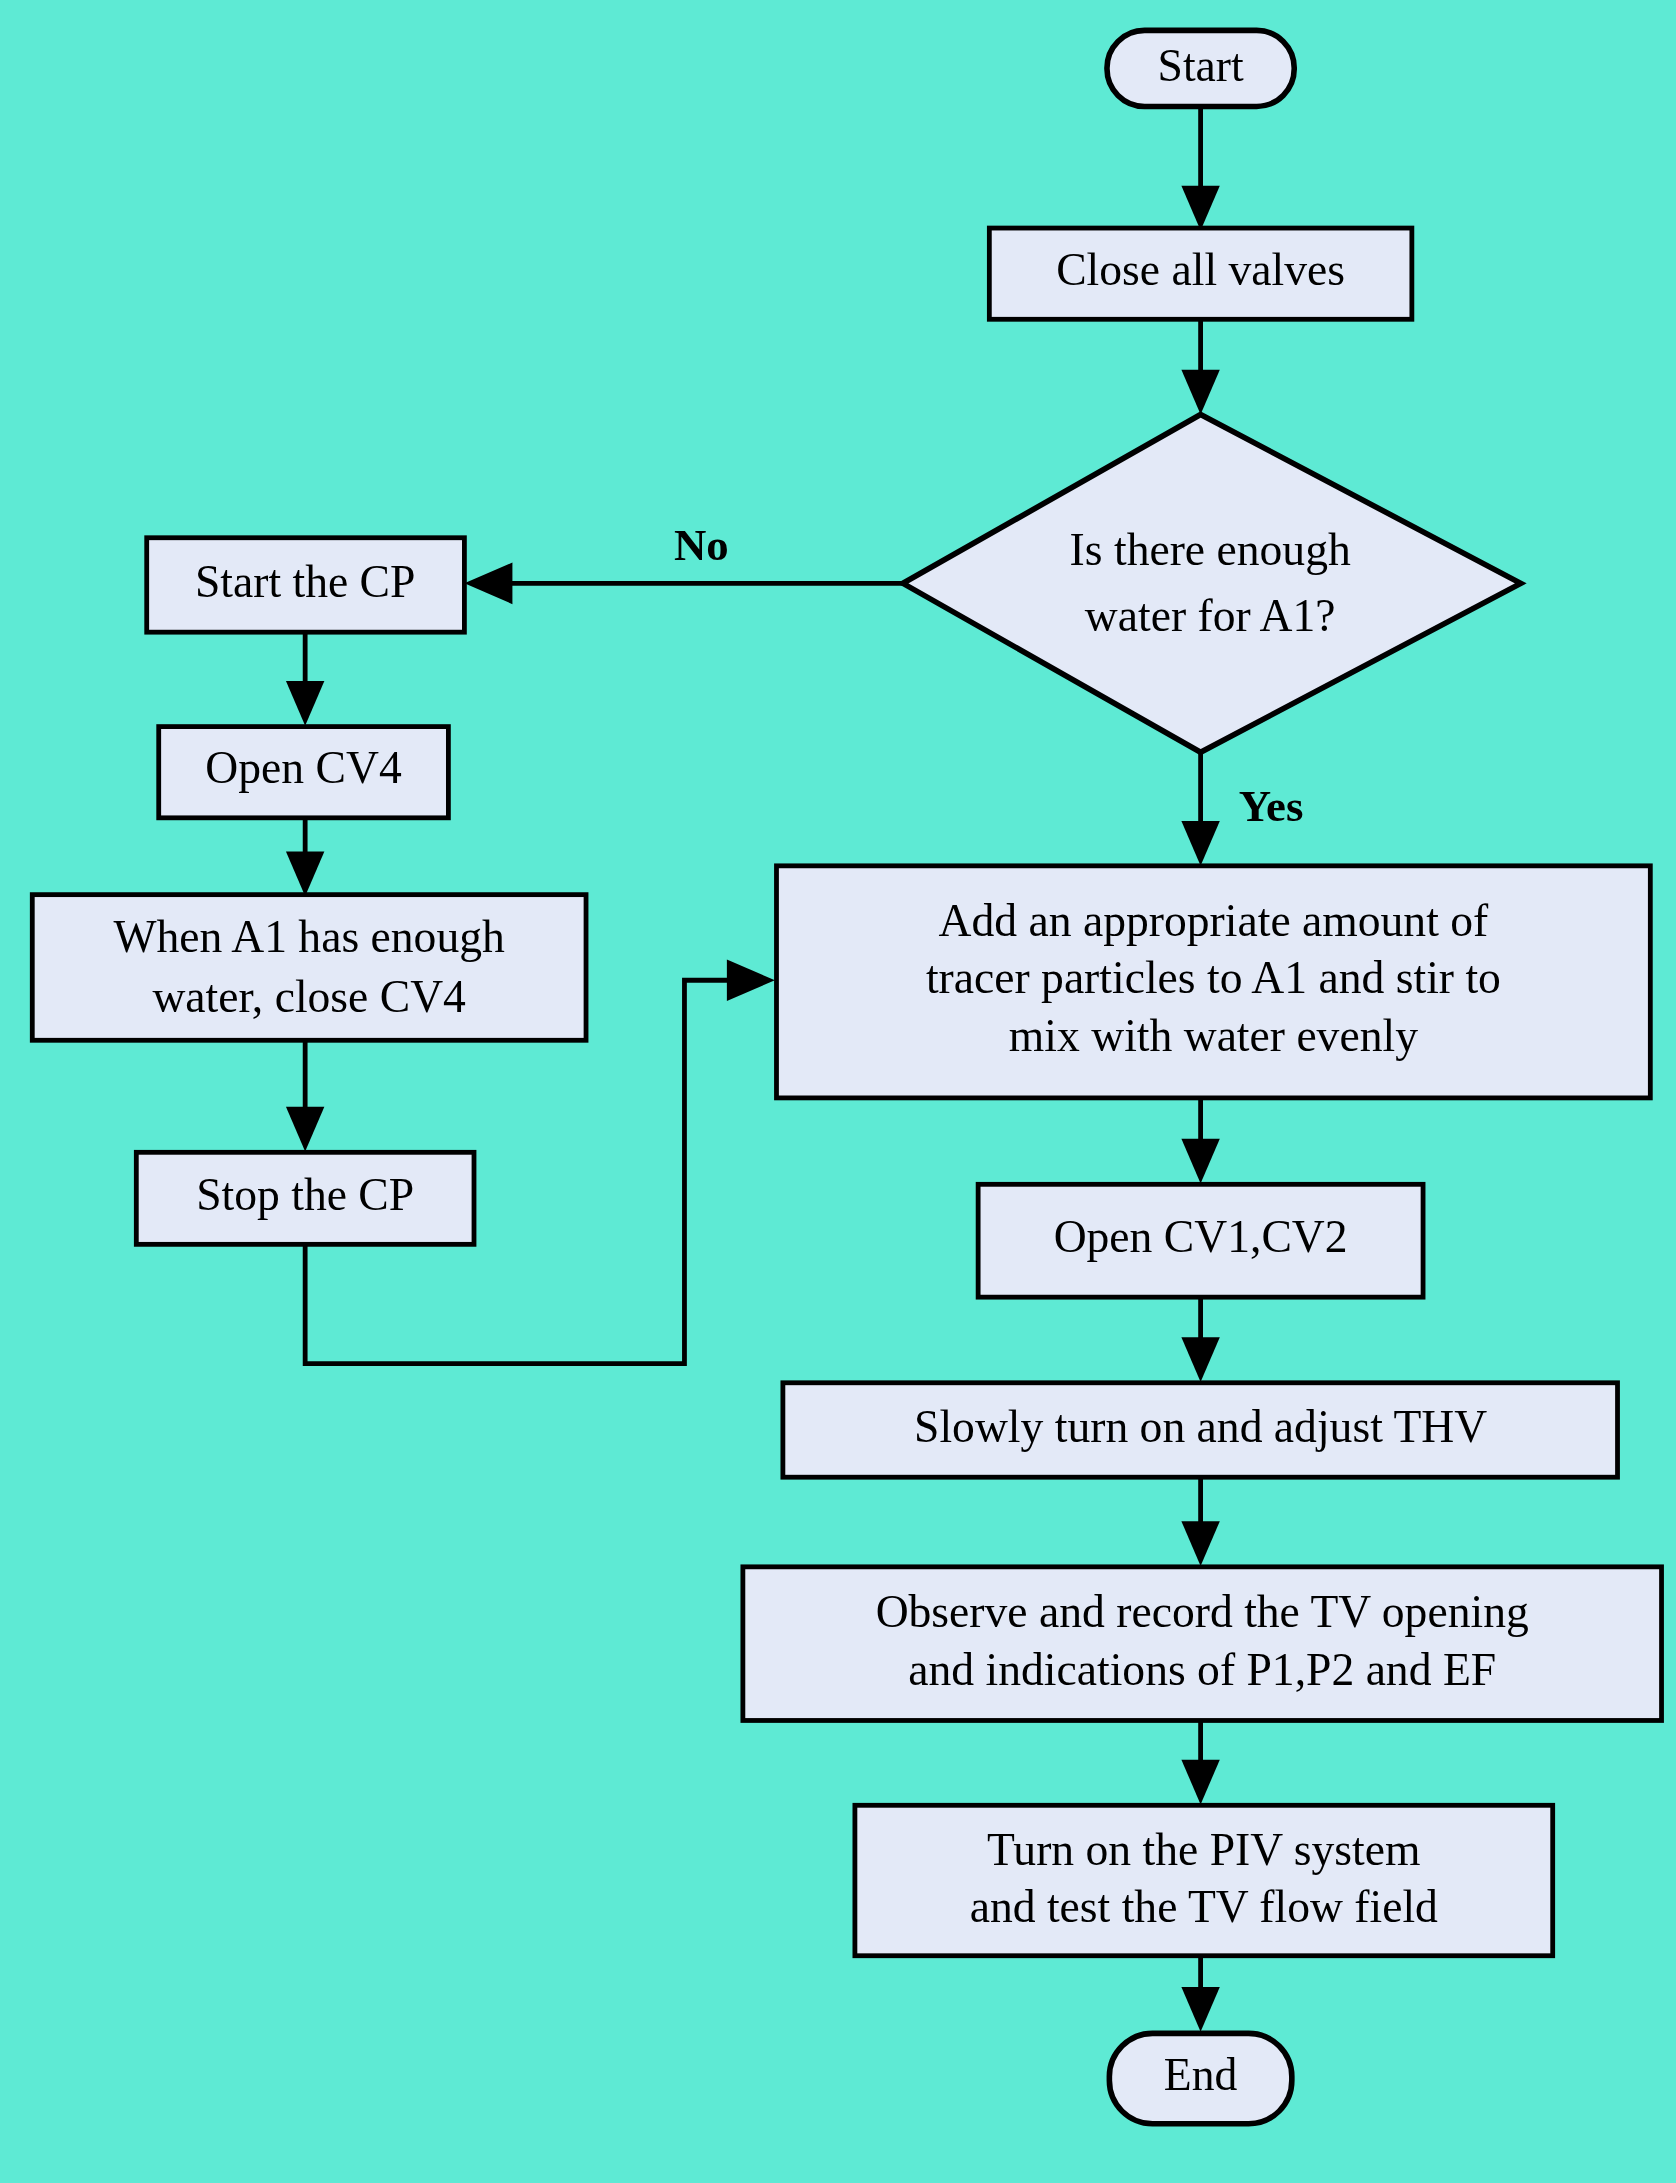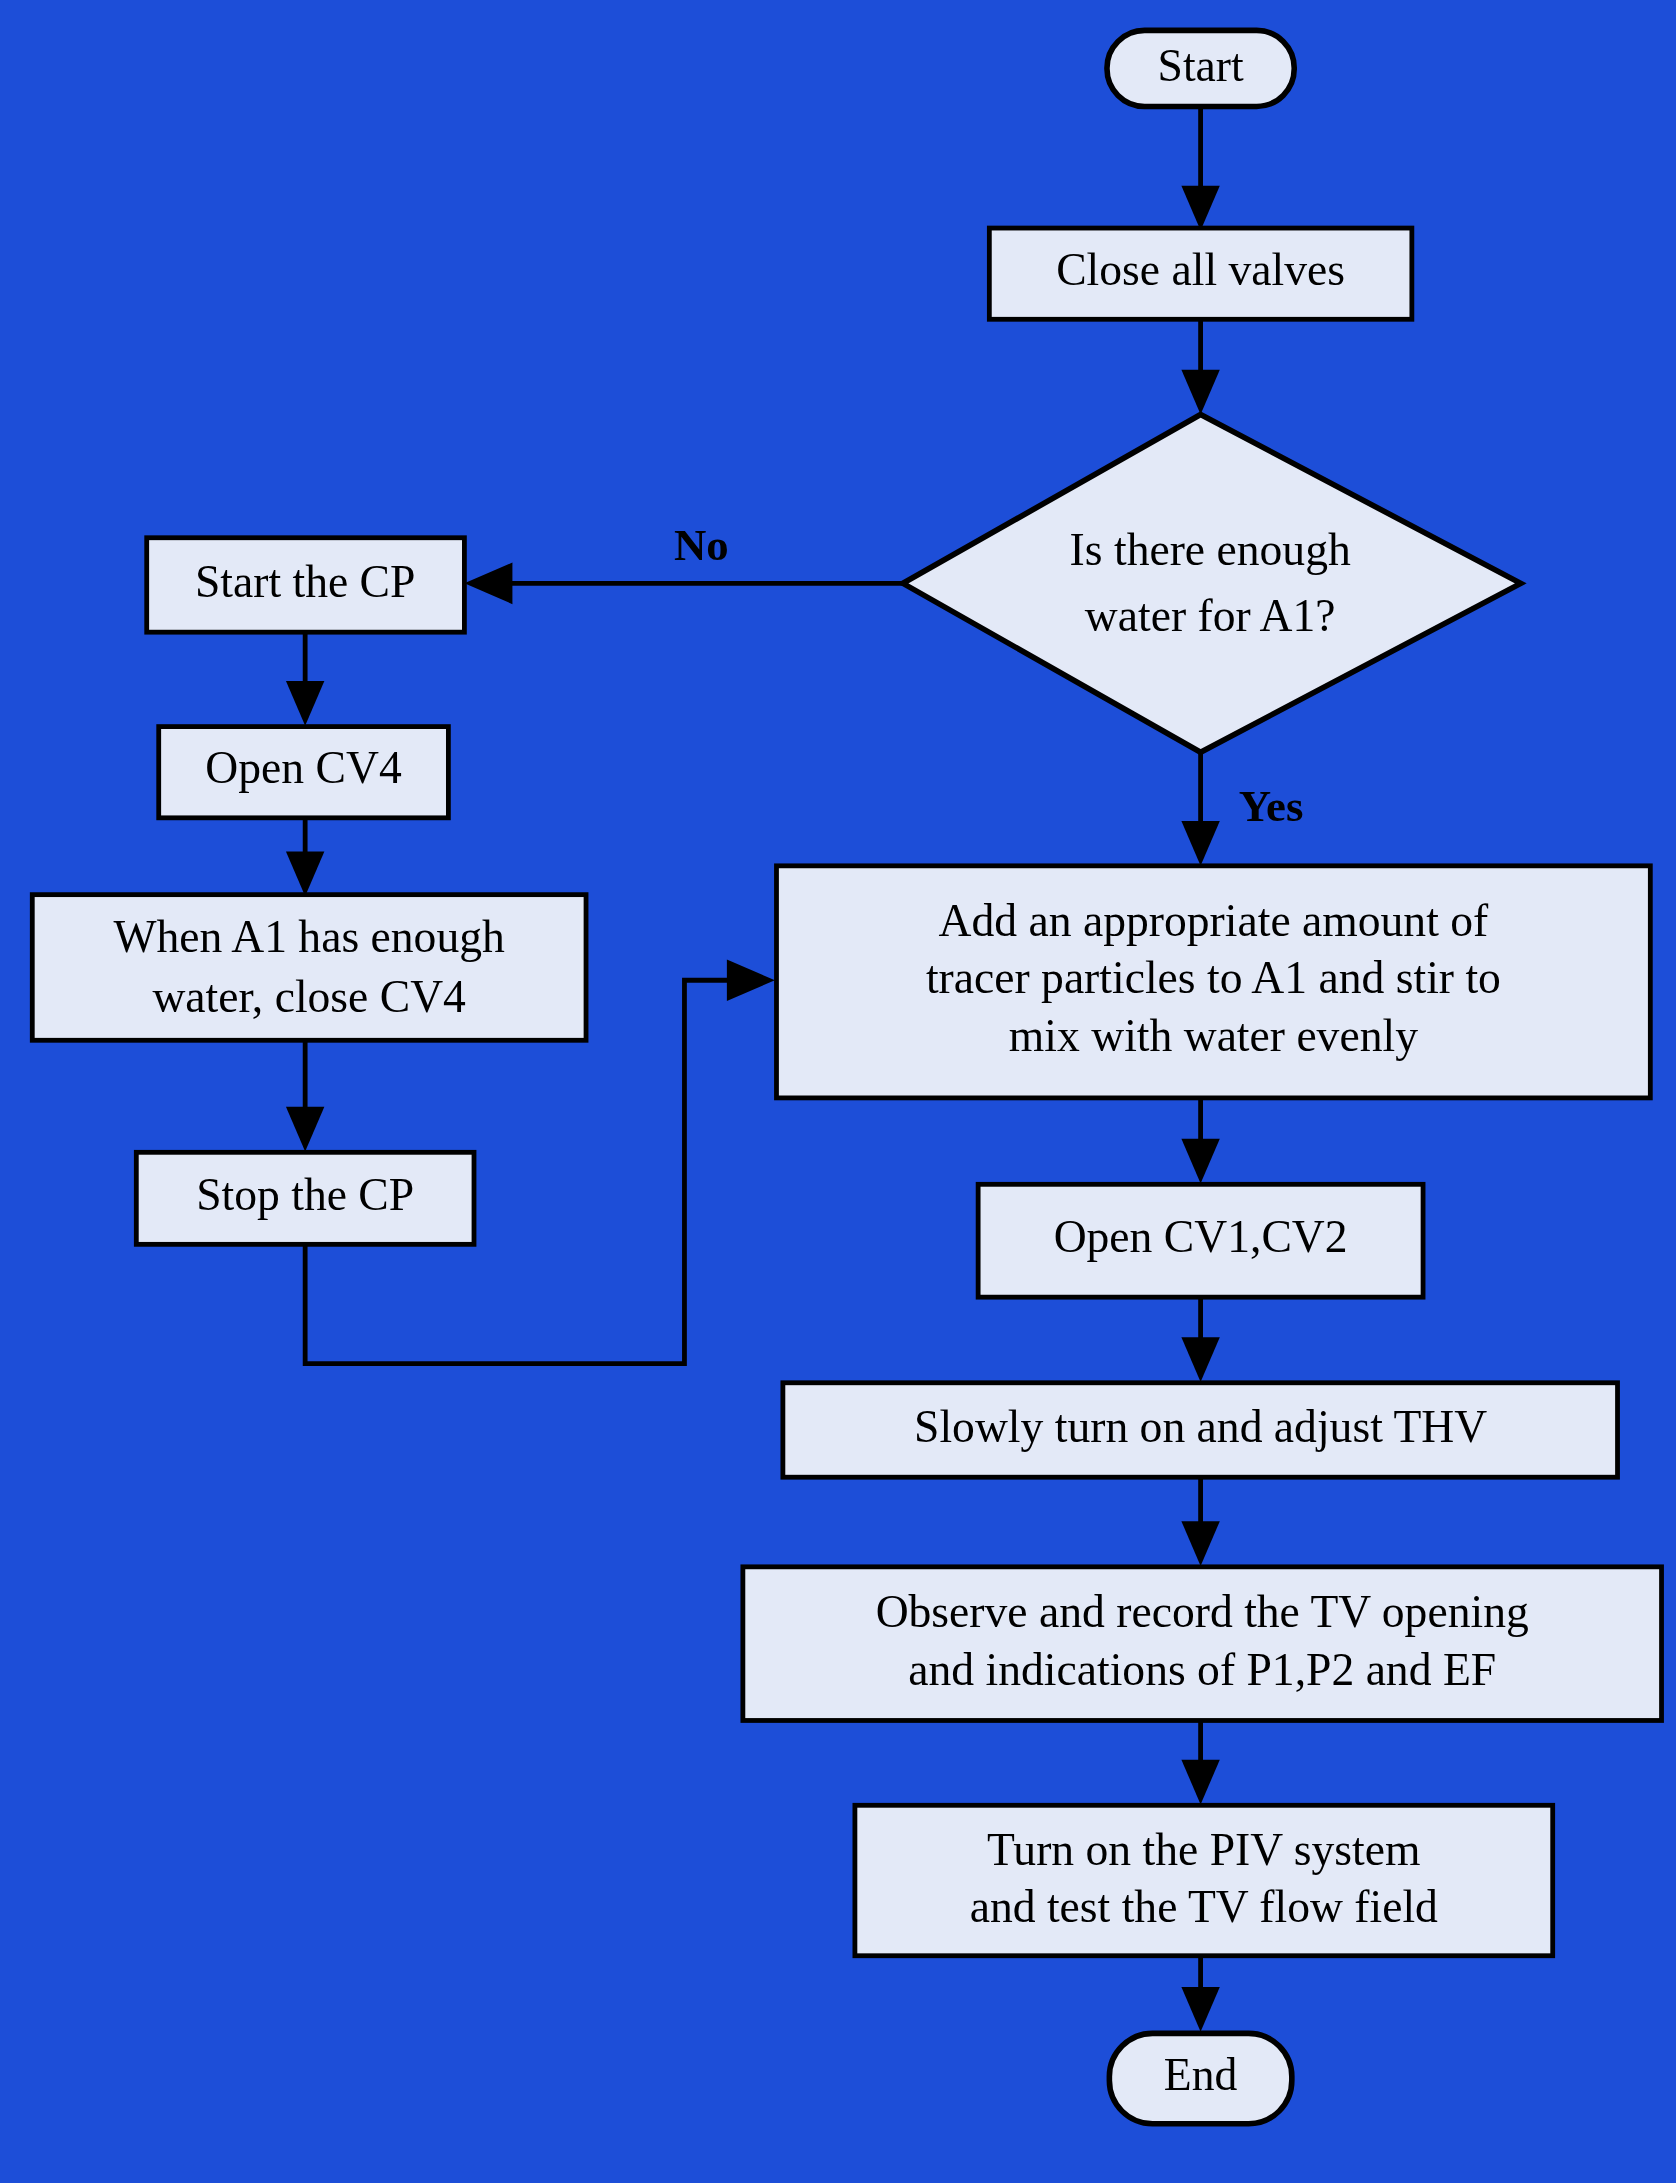--- a/index.html
+++ b/index.html
@@ -10,21 +10,21 @@
   body {
     width: 1677px;
     height: 2183px;
     font-family: "Liberation Serif", "DejaVu Serif", serif;
     overflow: hidden;
   }
   #flowchart-root {
     position: relative;
     width: 1677px;
     height: 2183px;
-    background: #1d4ed8;
+    background: #5eead4;
   }
   svg.fc {
     position: absolute;
     top: 0;
     left: 0;
     width: 1677px;
     height: 2183px;
     display: block;
   }
   .node-shape {

